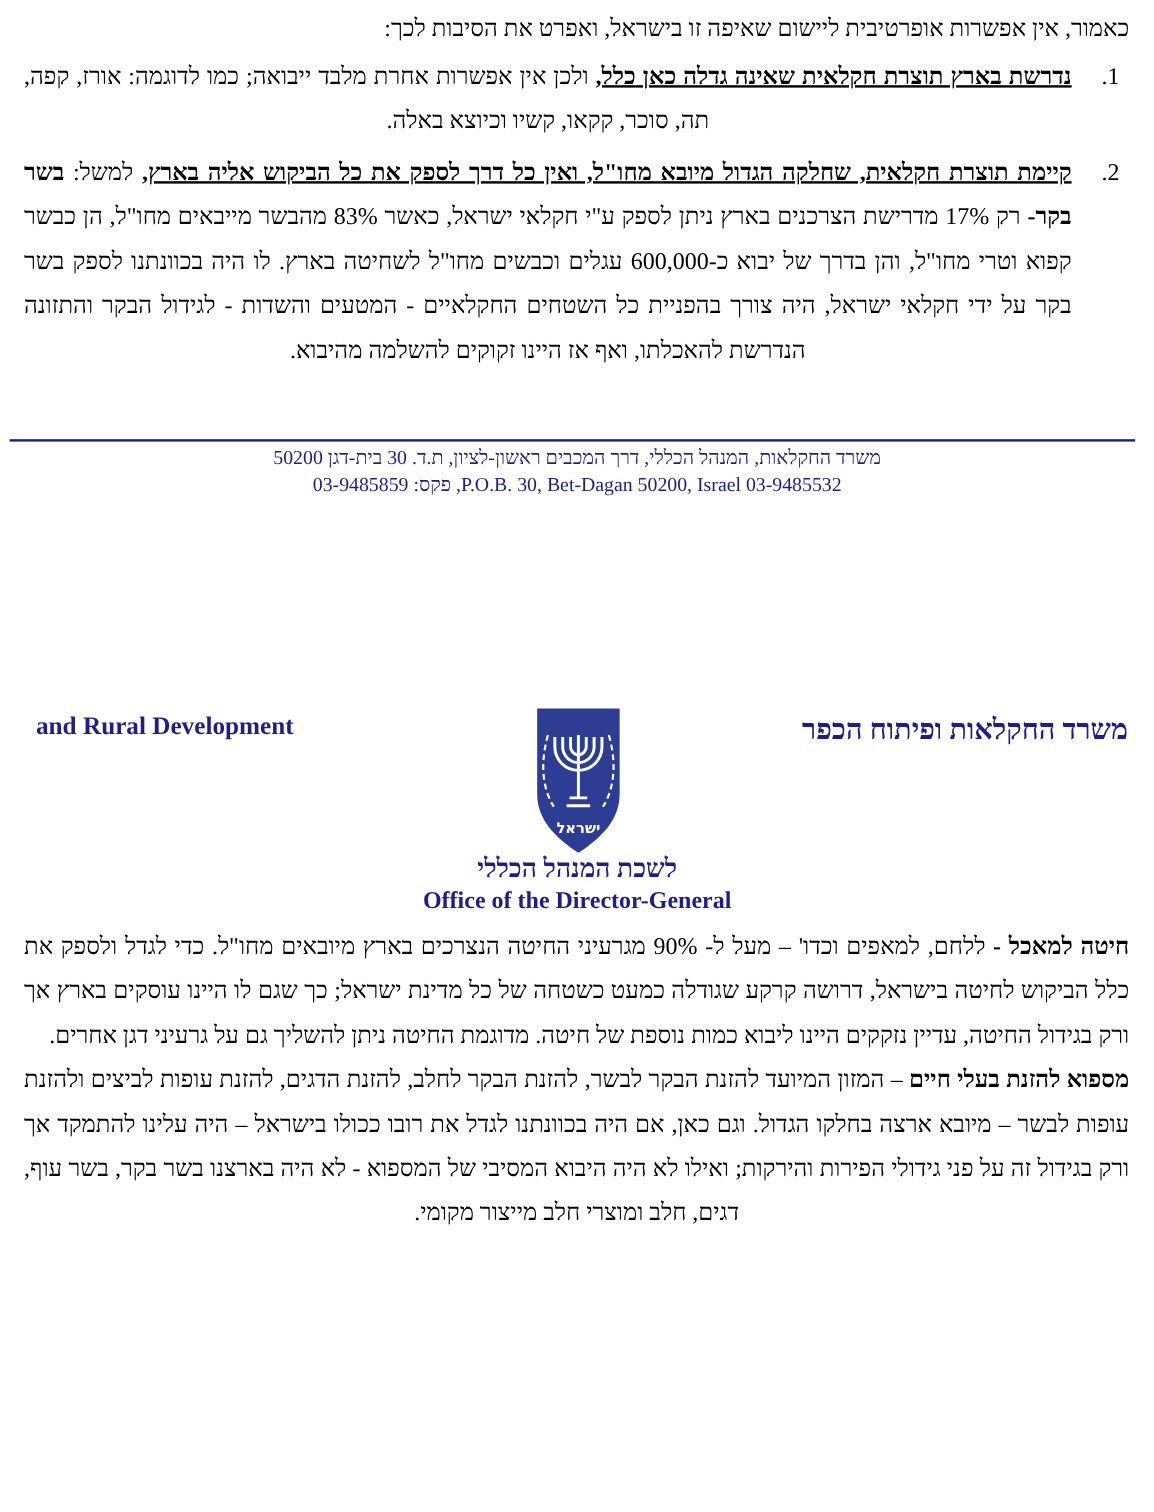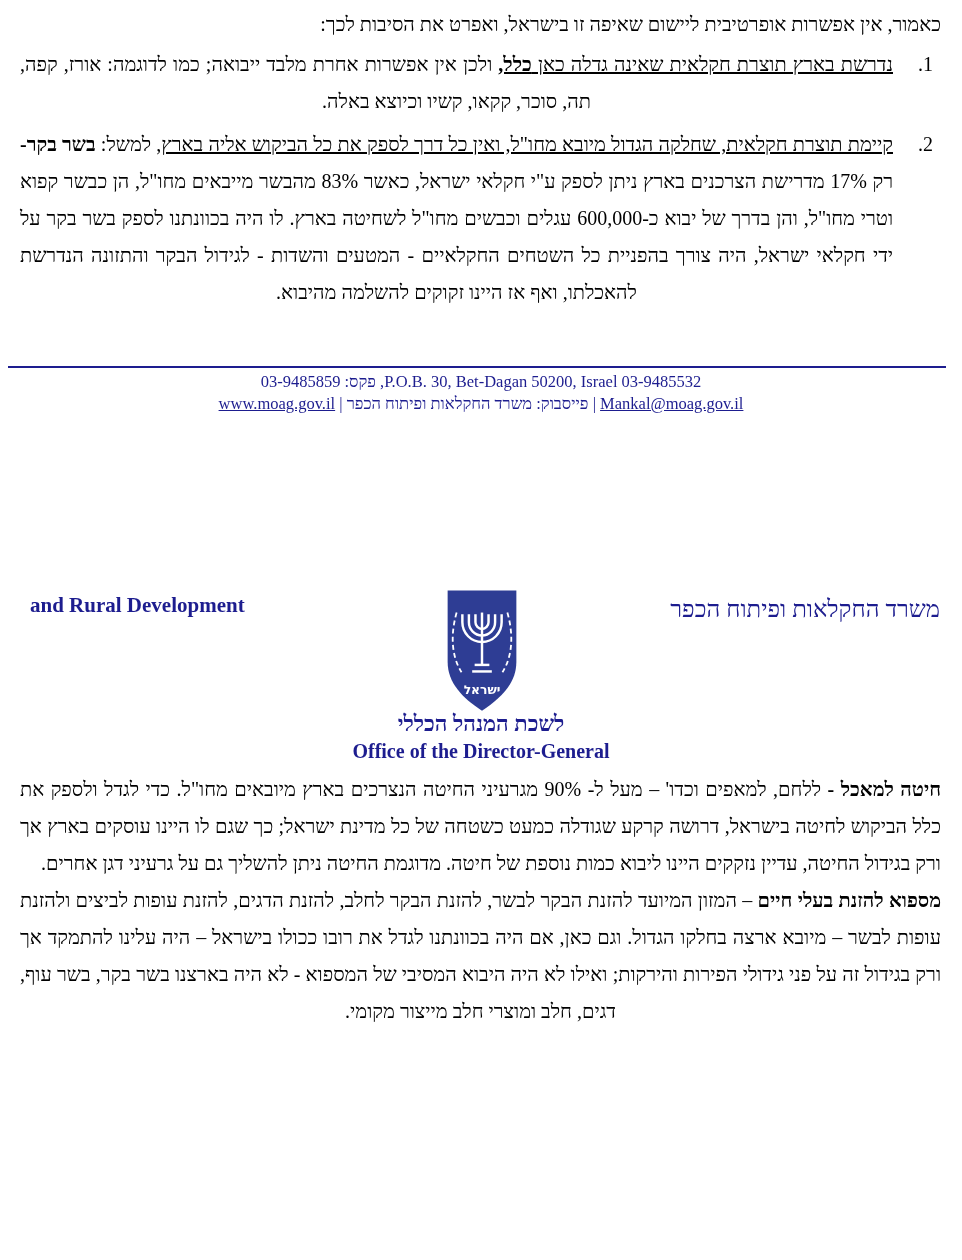--- a/index.html
+++ b/index.html
@@ -2,42 +2,42 @@
 <html lang="he"><head>
 <meta charset="utf-8">
 <style>
   html,body{margin:0;padding:0;}
   body{
     width:962px;height:1260px;position:relative;background:#ffffff;
     font-family:"Liberation Serif","DejaVu Sans",serif;color:#000;
     overflow:hidden;
   }
   .rtl{direction:rtl;}
-  .u{text-decoration:underline;}
+  .u{text-decoration:underline;font-weight:bold;}
   .b{font-weight:bold;}
   
   #p1-intro{
     position:absolute;top:6px;right:21px;left:20px;
     font-size:20px;line-height:37px;text-align:right;
   }
   #p1-list{position:absolute;top:46px;right:21px;left:20px;font-size:20px;line-height:37px;}
   .li{position:relative;padding-right:48px;margin-bottom:6px;
       text-align:justify;text-align-last:center;}
   .li .num{position:absolute;right:8px;top:0;}
   
   #divider{position:absolute;top:366px;left:8px;right:16px;border-top:2px solid #1d1d8f;}
   #p1-footer{
     position:absolute;top:371px;left:0;right:0;text-align:center;
     font-size:16.5px;line-height:22px;color:#1d1d8f;
   }
   .link{text-decoration:underline;color:#1d1d8f;cursor:pointer;}
   
   #hdr-en{position:absolute;top:592px;left:30px;color:#1d1d8f;font-weight:bold;
           font-size:21px;line-height:27px;}
-  #hdr-he{position:absolute;top:596px;right:22px;color:#1d1d8f;font-weight:normal;
+  #hdr-he{position:absolute;top:596px;right:22px;color:#1d1d8f;font-weight:bold;
           font-size:24px;}
   #emblem{position:absolute;top:588px;left:441px;width:82px;height:126px;}
   #office-he{position:absolute;top:711px;left:0;right:0;text-align:center;
              color:#1d1d8f;font-weight:bold;font-size:22px;}
   #office-en{position:absolute;top:740px;left:0;right:0;text-align:center;
              color:#1d1d8f;font-weight:bold;font-size:20px;}
   
   #p2-body{position:absolute;top:771px;left:20px;right:21px;
            font-size:20px;line-height:37px;}
   #p2-body p{margin:0;text-align:justify;}
@@ -53,24 +53,22 @@
     <span class="num">1.</span><span class="u">נדרשת בארץ תוצרת חקלאית שאינה גדלה כאן </span><span class="u b">כלל,</span><span> ולכן אין אפשרות אחרת מלבד ייבואה; כמו לדוגמה: אורז, קפה, תה, סוכר, קקאו, קשיו וכיוצא באלה.</span>
   </div>
   <div class="li">
     <span class="num">2.</span><span class="u">קיימת תוצרת חקלאית, שחלקה הגדול מיובא מחו"ל, ואין כל דרך לספק את כל הביקוש אליה בארץ,</span><span> למשל: </span><span class="b">בשר בקר-</span><span> רק 17% מדרישת הצרכנים בארץ ניתן לספק ע"י חקלאי ישראל, כאשר 83% מהבשר מייבאים מחו"ל, הן כבשר קפוא וטרי מחו"ל, והן בדרך של יבוא כ-600,000 עגלים וכבשים מחו"ל לשחיטה בארץ. לו היה בכוונתנו לספק בשר בקר על ידי חקלאי ישראל, היה צורך בהפניית כל השטחים החקלאיים - המטעים והשדות - לגידול הבקר והתזונה הנדרשת להאכלתו, ואף אז היינו זקוקים להשלמה מהיבוא.</span>
   </div>
 </div>
 
 <div id="divider"></div>
 
 <div id="p1-footer" class="rtl">
+  <div>משרד החקלאות, המנהל הכללי, דרך המכבים ראשון-לציון, ת.ד. 30 בית-דגן 50200</div>
   <div>P.O.B. 30,  Bet-Dagan 50200, Israel 03-9485532, פקס: 03-9485859</div>
-  <div>
-    <span class="link">Mankal@moag.gov.il</span><span> | פייסבוק: משרד החקלאות ופיתוח הכפר | </span><span class="link">www.moag.gov.il</span>
-  </div>
 </div>
 
 <div id="hdr-en">
   <div>and Rural Development</div>
 </div>
 
 <div id="hdr-he" class="rtl">משרד החקלאות ופיתוח הכפר</div>
 
 <svg id="emblem" viewBox="0 0 100 154">
   <path d="M8,3 H92 V90 C92,116 74,134 50,150 C26,134 8,116 8,90 Z" fill="#2e3d94"></path>

